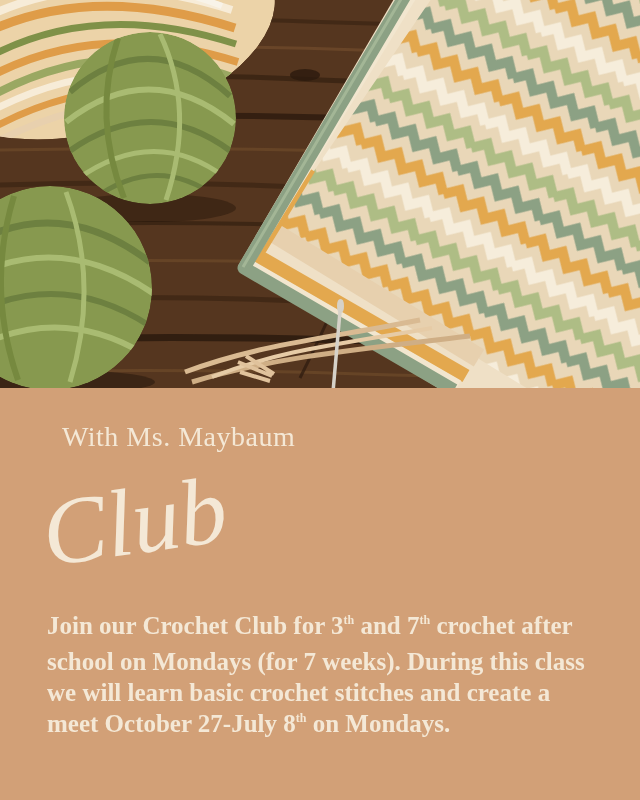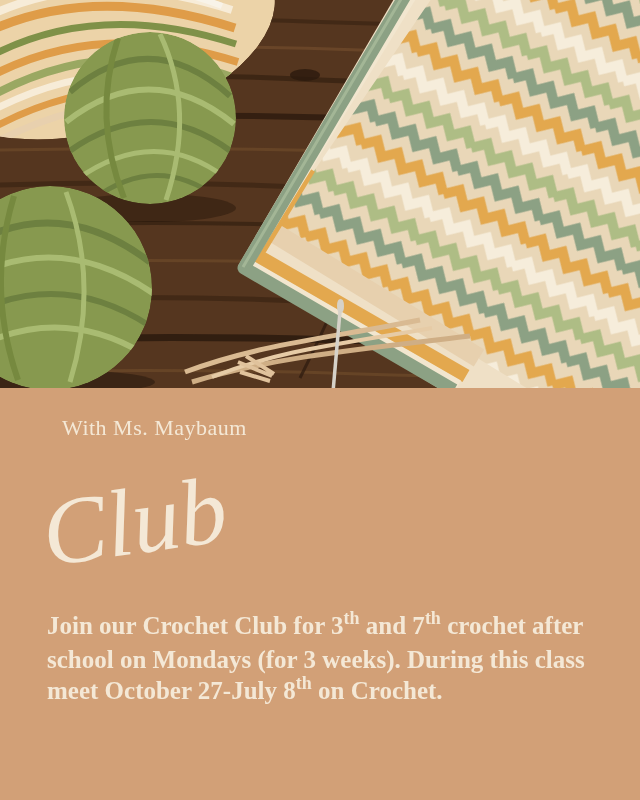--- a/index.html
+++ b/index.html
@@ -11,22 +11,22 @@
     font-family:"Liberation Serif", serif;
   }
   .photo{
     position:absolute;left:0;top:0;width:640px;height:390px;display:block;
   }
   .text-section{
     position:absolute;left:0;top:388px;width:640px;height:412px;
     background:var(--tan,#d2a077);
   }
   .byline{
-    position:absolute;left:62px;top:29px;
-    font-size:22px;line-height:22px;letter-spacing:.5px;
+    position:absolute;left:62px;top:38px;
+    font-size:28px;line-height:22px;letter-spacing:.5px;
     color:var(--cream,#f4e8d6);
     white-space:nowrap;
   }
   .title{
     position:absolute;left:56px;top:51px;
     font-size:110px;line-height:110px;letter-spacing:-1px;
     color:var(--cream,#f4e8d6);
     white-space:nowrap;
     z-index:1;
   }
@@ -42,21 +42,21 @@
   }
   .body-text{
     position:absolute;left:47px;top:222px;width:585px;
     color:var(--cream,#f4e8d6);
   }
   .body-line{
     font-size:25px;line-height:31px;font-weight:bold;
     white-space:nowrap;
   }
   .sup{
-    font-size:18px;
+    font-size:12px;
     position:relative;top:-10px;
     letter-spacing:0;
   }
 </style>
 </head>
 <body>
 
 <div class="poster">
 
   <svg class="photo" viewBox="0 0 640 390" aria-hidden="true">
@@ -164,18 +164,19 @@
         <ellipse cx="340.5" cy="306" rx="2.5" ry="6" fill="none" stroke="#d6d2c9" stroke-width="2"></ellipse>
       </g>
     </g>
   </svg>
 
   <div class="text-section">
     <div class="byline">With Ms. Maybaum</div>
     <div class="title-script">Club</div>
     <div class="body-text" id="body-text">
         <div class="body-line"><span>Join our Crochet Club for 3</span><span class="sup">th</span><span> and 7</span><span class="sup">th</span><span> crochet after</span></div>
-        <div class="body-line"><span>school on Mondays (for 3 weeks). During this class</span></div>
-        <div class="body-line"><span>meet October 27-July 8</span><span class="sup">th</span><span> on Crochet.</span></div>
+        <div class="body-line"><span>school on Mondays (for 7 weeks). During this class</span></div>
+        <div class="body-line"><span>we will learn basic crochet stitches and create a</span></div>
+        <div class="body-line"><span>meet October 27-July 8</span><span class="sup">th</span><span> on Mondays.</span></div>
       </div>
   </div>
 
 </div>
 
 </body></html>

